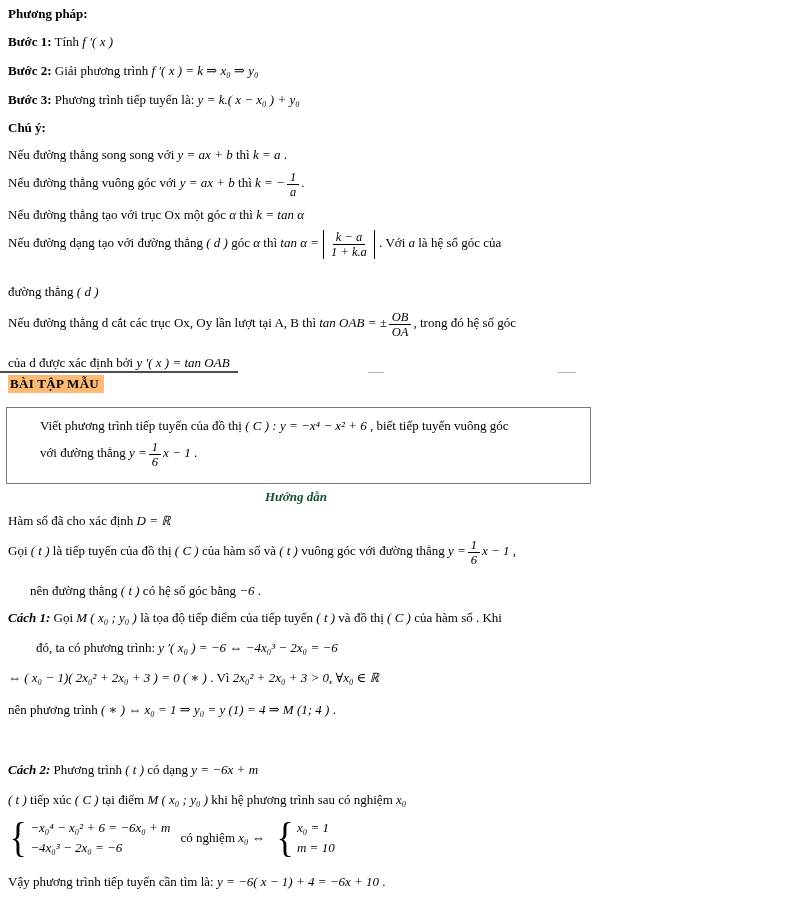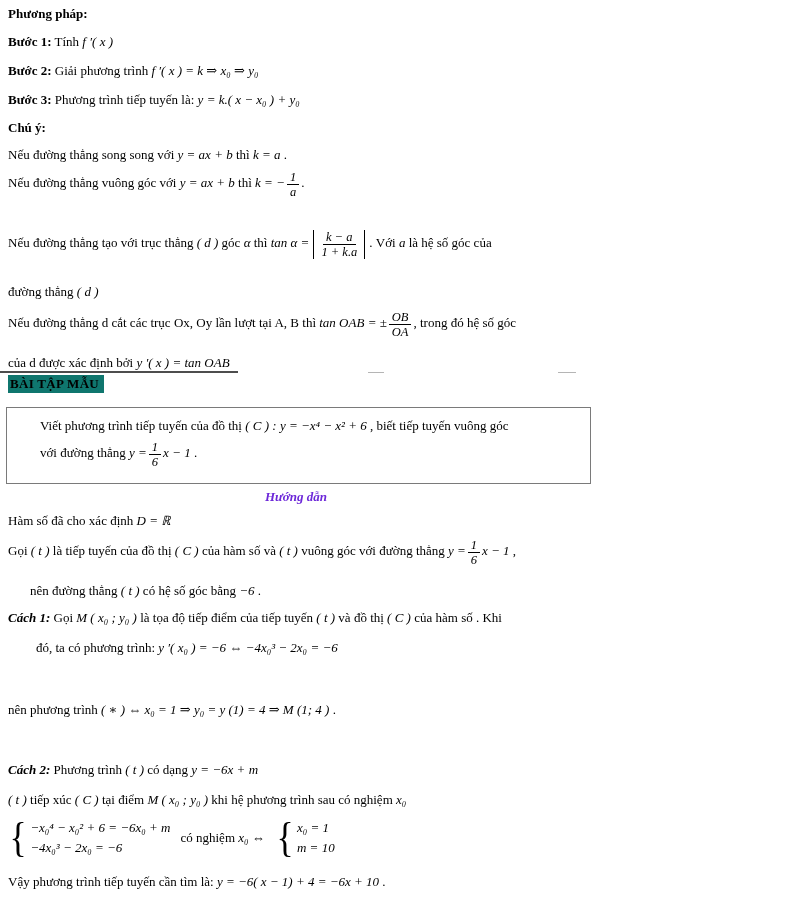--- a/index.html
+++ b/index.html
@@ -9,23 +9,23 @@
   .b{font-weight:bold;}
   .bi{font-weight:bold;font-style:italic;text-align:center;}
   .m{font-style:italic;}
   .t{font-style:normal;}
   .frac{display:inline-flex;flex-direction:column;align-items:center;vertical-align:middle;
         font-style:italic;line-height:1.12;font-size:12.5px;margin:0 2px;}
   .frac .fr-num{border-bottom:1px solid #000;padding:0 3px;}
   .frac .fr-den{padding:0 3px;}
   .abs{display:inline-flex;align-items:flex-start;vertical-align:middle;
        border-left:1px solid #000;border-right:1px solid #000;padding:0 4px;margin:0 4px;}
-  .hl{background:#0f766e;font-weight:bold;padding:1px 5px 2px 2px;letter-spacing:0.3px;}
+  .hl{background:#fdba74;font-weight:bold;padding:1px 5px 2px 2px;letter-spacing:0.3px;}
   .box{position:absolute;left:6px;top:407px;width:583px;height:75px;border:1px solid #7a7a7a;}
-  .guide{color:#6d28d9;font-weight:bold;font-style:italic;font-family:Liberation Serif, serif;}
+  .guide{color:#14532d;font-weight:bold;font-style:italic;font-family:Liberation Serif, serif;}
   .rule{position:absolute;background:#4d4d4d;}
   .rule.lite{background:#b5b5b5;}
   .sys{display:flex;align-items:center;}
   .brace{font-size:42px;font-weight:normal;line-height:0.9;transform:scaleX(0.85);}
   .cases{display:inline-flex;flex-direction:column;font-style:italic;line-height:1.55;margin-left:2px;}
   .sysmid{margin:0 10px;}
 </style>
 </head>
 <body>
 
@@ -51,23 +51,26 @@
     <span class="t">Nếu đường thẳng song song với </span><span class="m">y = ax + b</span><span class="t"> thì </span><span class="m">k = a</span><span class="t"> .</span>
   </div>
 
   <div class="ln" style="left:8px;top:170px">
     <span class="t">Nếu đường thẳng vuông góc với </span><span class="m">y = ax + b</span><span class="t"> thì </span><span class="m">k = −</span><span class="frac">
         <span class="fr-num">1</span>
         <span class="fr-den">a</span>
       </span><span class="t">.</span>
   </div>
 
+  <div class="ln" style="left:8px;top:207px">
+    <span class="t">Nếu đường thẳng tạo với trục Ox một góc </span><span class="m">α</span><span class="t"> thì </span><span class="m">k = tan α</span>
+  </div>
 
   <div class="ln" style="left:8px;top:230px">
-    <span class="t">Nếu đường thẳng tạo với trục thẳng </span><span class="m">( d )</span><span class="t"> góc </span><span class="m">α</span><span class="t"> thì </span><span class="m">tan α =</span><span class="abs">
+    <span class="t">Nếu đường dạng tạo với đường thẳng </span><span class="m">( d )</span><span class="t"> góc </span><span class="m">α</span><span class="t"> thì </span><span class="m">tan α =</span><span class="abs">
         <span class="frac" style="margin:0">
           <span class="fr-num">k − a</span>
           <span class="fr-den">1 + k.a</span>
         </span>
       </span><span class="t">. Với </span><span class="m">a</span><span class="t"> là hệ số góc của</span>
   </div>
 
   <div class="ln" style="left:8px;top:284px">
     <span class="t">đường thẳng </span><span class="m">( d )</span>
   </div>
@@ -122,20 +125,23 @@
   </div>
 
   <div class="ln" style="left:8px;top:610px">
     <span class="bi">Cách 1:</span><span class="t"> Gọi </span><span class="m">M ( x₀ ; y₀ )</span><span class="t"> là tọa độ tiếp điểm của tiếp tuyến </span><span class="m">( t )</span><span class="t"> và đồ thị </span><span class="m">( C )</span><span class="t"> của hàm số . Khi</span>
   </div>
 
   <div class="ln" style="left:36px;top:640px">
     <span class="t">đó,  ta có phương trình: </span><span class="m">y ′( x₀ ) = −6 ⇔ −4x₀³ − 2x₀ = −6</span>
   </div>
 
+  <div class="ln" style="left:8px;top:670px">
+    <span class="m">⇔ ( x₀ − 1)( 2x₀² + 2x₀ + 3 ) = 0 ( ∗ )</span><span class="t"> . Vì </span><span class="m">2x₀² + 2x₀ + 3 &gt; 0, ∀x₀ ∈ ℝ</span>
+  </div>
 
   <div class="ln" style="left:8px;top:702px">
     <span class="t">nên phương trình </span><span class="m">( ∗ ) ⇔ x₀ = 1 ⇒ y₀ = y (1) = 4 ⇒ M (1; 4 )</span><span class="t"> .</span>
   </div>
 
 
   <div class="ln" style="left:8px;top:762px">
     <span class="bi">Cách 2:</span><span class="t"> Phương trình </span><span class="m">( t )</span><span class="t"> có dạng </span><span class="m">y = −6x + m</span>
   </div>
 

